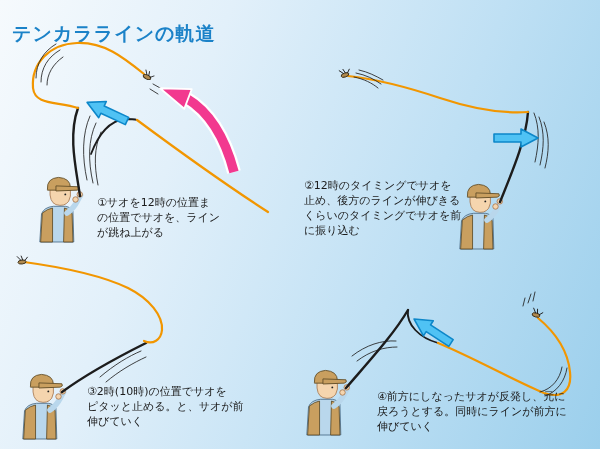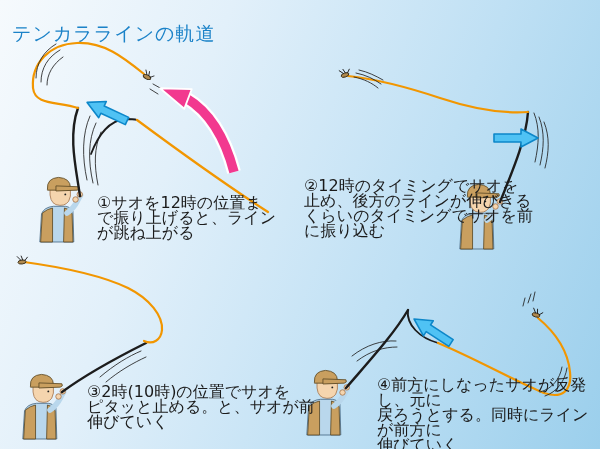--- a/index.html
+++ b/index.html
@@ -3,31 +3,31 @@
 <meta charset="utf-8">
 <style>
   html,body{margin:0;padding:0}
   body{
     width:600px;height:449px;overflow:hidden;position:relative;
     background:linear-gradient(112deg,#f6fafd 0%,#e2f0fa 30%,#bfe0f4 65%,#9bcfec 100%);
     font-family:"DejaVu Sans",sans-serif;
   }
   .title{
     position:absolute;left:12px;top:8px;
-    font-size:19px;font-weight:normal;color:var(--title_blue,#1b82c8);
+    font-size:19px;font-weight:bold;color:var(--title_blue,#1b82c8);
     letter-spacing:1px;
   }
   .caption{
     position:absolute;white-space:pre-line;
-    font-size:16px;line-height:15px;color:var(--text,#1b1b1b);
+    font-size:11px;line-height:15px;color:var(--text,#1b1b1b);
   }
   #cap1{left:97px;top:195px}
   #cap2{left:304px;top:178px}
   #cap3{left:87px;top:384px}
-  #cap4{left:377px;top:377px}
+  #cap4{left:377px;top:389px}
   svg.scene{position:absolute;left:0;top:0}
   .rod{fill:none;stroke:var(--rod_black,#1c1c1c);stroke-width:2.4;stroke-linecap:round}
   .rod2{fill:none;stroke:var(--rod_black,#1c1c1c);stroke-width:1.8;stroke-linecap:round}
   .oline{fill:none;stroke:var(--line_orange,#f29600);stroke-width:2.2;stroke-linecap:round}
   .swish{fill:none;stroke:#222;stroke-width:1;stroke-linecap:round;opacity:.85}
   .pink-under{fill:none;stroke:#ffffff;stroke-width:14;stroke-linecap:butt}
   .pink-body{fill:none;stroke:var(--arrow_pink,#f2398f);stroke-width:9.5;stroke-linecap:butt}
   .pink-head{fill:var(--arrow_pink,#f2398f);stroke:#ffffff;stroke-width:1.8;stroke-linejoin:round}
   .bluearrow{fill:var(--arrow_blue_fill,#4fc2f4);stroke:var(--arrow_blue_stroke,#0d87c9);stroke-width:1.6;stroke-linejoin:round}
   .fly-body{fill:#b08a4f;stroke:#3a2f1a;stroke-width:.9}
@@ -155,21 +155,21 @@
     <g>
       <path class="swish" d="M 528 303 L 531 294"></path>
       <path class="swish" d="M 533 301 L 535 292"></path>
       <path class="swish" d="M 523 306 L 525 298"></path>
     </g>
     <use href="#blockArrow" class="bluearrow" transform="translate(451,343) rotate(-147)"></use>
   </g>
 </svg>
 
 <div id="cap1" class="caption">①サオを12時の位置ま
-で振り上げると、ライン
+の位置でサオを、ライン
 が跳ね上がる</div>
 <div id="cap2" class="caption">②12時のタイミングでサオを
 止め、後方のラインが伸びきる
 くらいのタイミングでサオを前
 に振り込む</div>
 <div id="cap3" class="caption">③2時(10時)の位置でサオを
 ピタッと止める。と、サオが前
 伸びていく</div>
 <div id="cap4" class="caption">④前方にしなったサオが反発し、元に
 戻ろうとする。同時にラインが前方に

